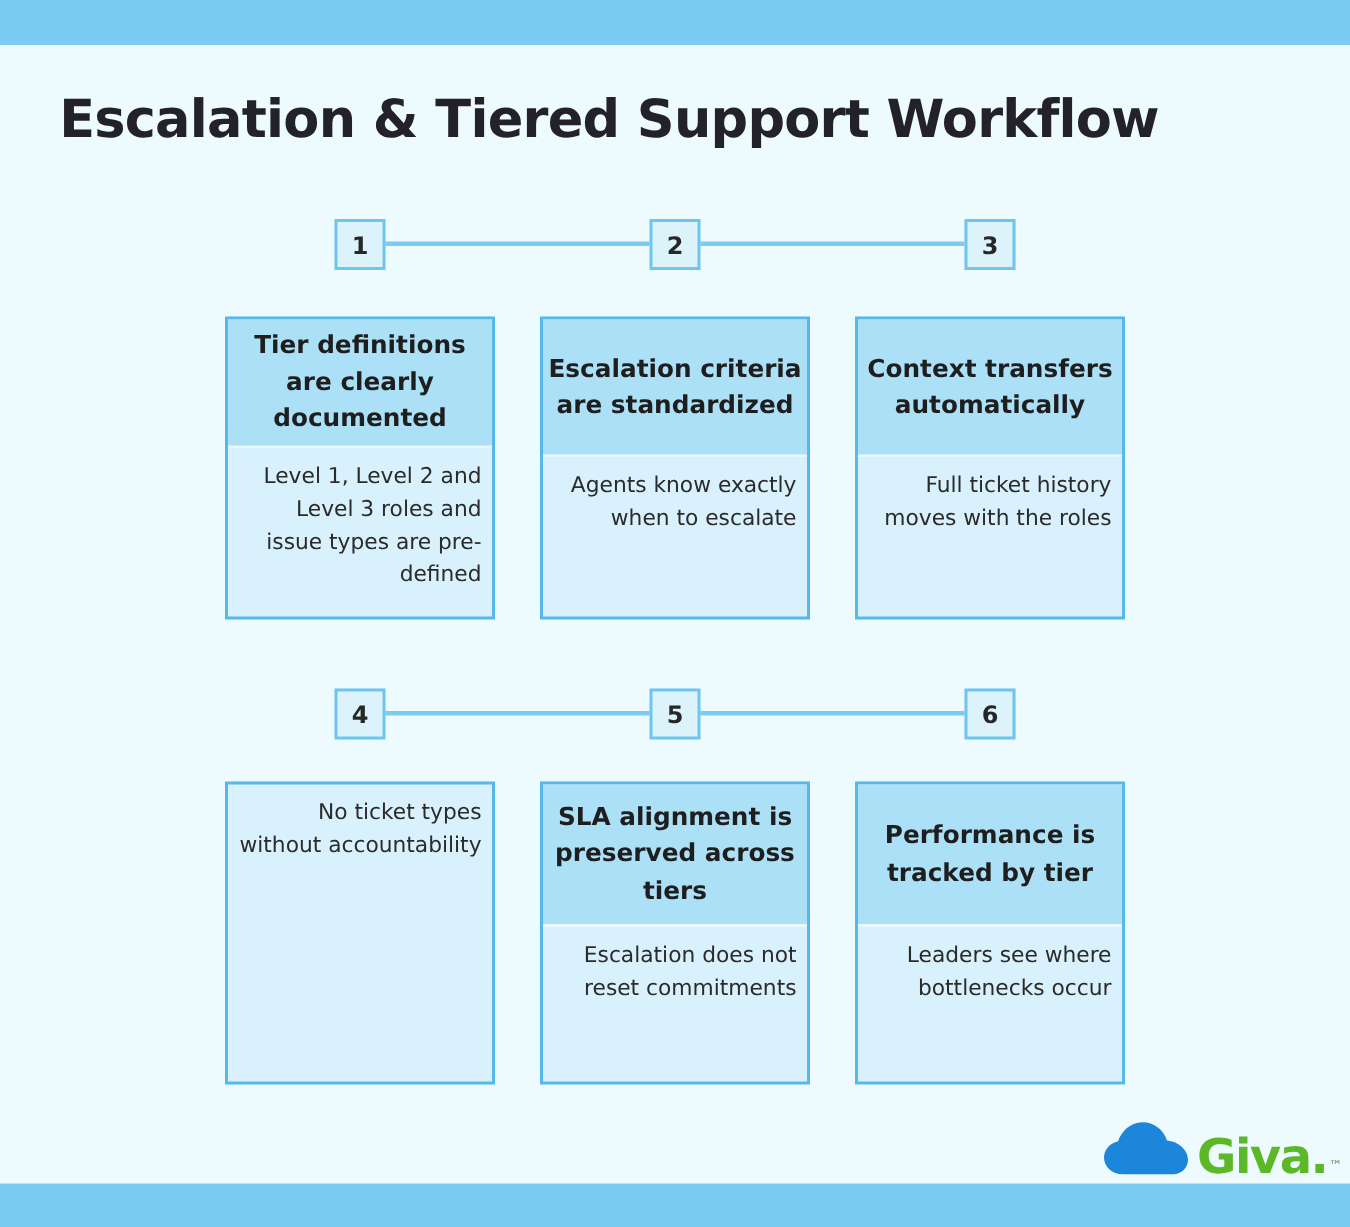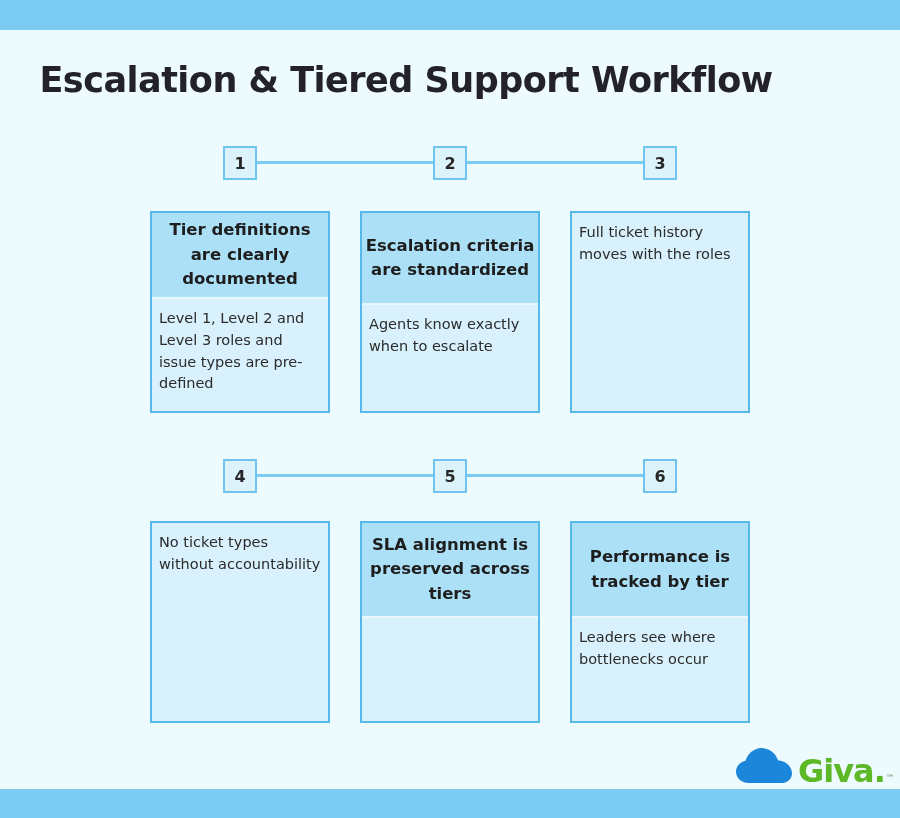--- a/index.html
+++ b/index.html
@@ -41,21 +41,21 @@
   }
   .card-header{
     box-sizing:border-box;height:92px;background:#ace0f7;
     border-bottom:2px solid #eaf8fd;
     display:flex;align-items:center;justify-content:center;
     text-align:center;font-weight:bold;font-size:16.5px;line-height:1.48;
     color:#1e1e1e;padding:0 3px;
   }
   .cards.r2 .card-header{height:95px;}
   .card-body{
-    flex:1;text-align:left;font-size:14.5px;line-height:1.5;
+    flex:1;text-align:right;font-size:14.5px;line-height:1.5;
     color:#2b2b2b;padding:9px 7px 16px;
   }
   .logo{
     position:absolute;top:744px;left:736px;height:42px;
     display:flex;align-items:flex-end;
   }
   .logo .cloud{display:block;margin-bottom:1px;}
   .logo .brand{
     font-size:32px;font-weight:bold;color:#5cb827;line-height:0.95;
     margin-left:6px;letter-spacing:-1px;
@@ -89,20 +89,21 @@
   <div class="cards r1">
     <div class="card">
       <div class="card-header">Tier definitions are clearly documented</div>
       <div class="card-body">Level 1, Level 2 and Level 3 roles and issue types are pre-defined</div>
     </div>
     <div class="card">
       <div class="card-header">Escalation criteria are standardized</div>
       <div class="card-body">Agents know exactly when to escalate</div>
     </div>
     <div class="card">
+      <div class="card-header">Context transfers automatically</div>
       <div class="card-body">Full ticket history moves with the roles</div>
     </div>
   </div>
 
   <div class="strip r2">
     <div class="connector"></div>
     <div class="badge p1">
       <span>4</span>
     </div>
     <div class="badge p2">
@@ -112,20 +113,21 @@
       <span>6</span>
     </div>
   </div>
 
   <div class="cards r2">
     <div class="card">
       <div class="card-body">No ticket types without accountability</div>
     </div>
     <div class="card">
       <div class="card-header">SLA alignment is preserved across tiers</div>
+      <div class="card-body">Escalation does not reset commitments</div>
     </div>
     <div class="card">
       <div class="card-header">Performance is tracked by tier</div>
       <div class="card-body">Leaders see where bottlenecks occur</div>
     </div>
   </div>
 
   <div class="logo">
     <svg class="cloud" width="56" height="39" viewBox="0 0 58 40" aria-hidden="true">
       <path d="M13 38 C 5.8 38 0 32.8 0 26.4 C 0 20.9 4.2 16.3 9.8 15.1 C 11.7 8.9 17.9 2 26.5 2 C 34.6 2 41.3 7.3 43.5 14.6 C 51.6 15.4 58 21.1 58 28 C 58 33.5 53.5 38 47.9 38 Z" fill="#1b86da"></path>

